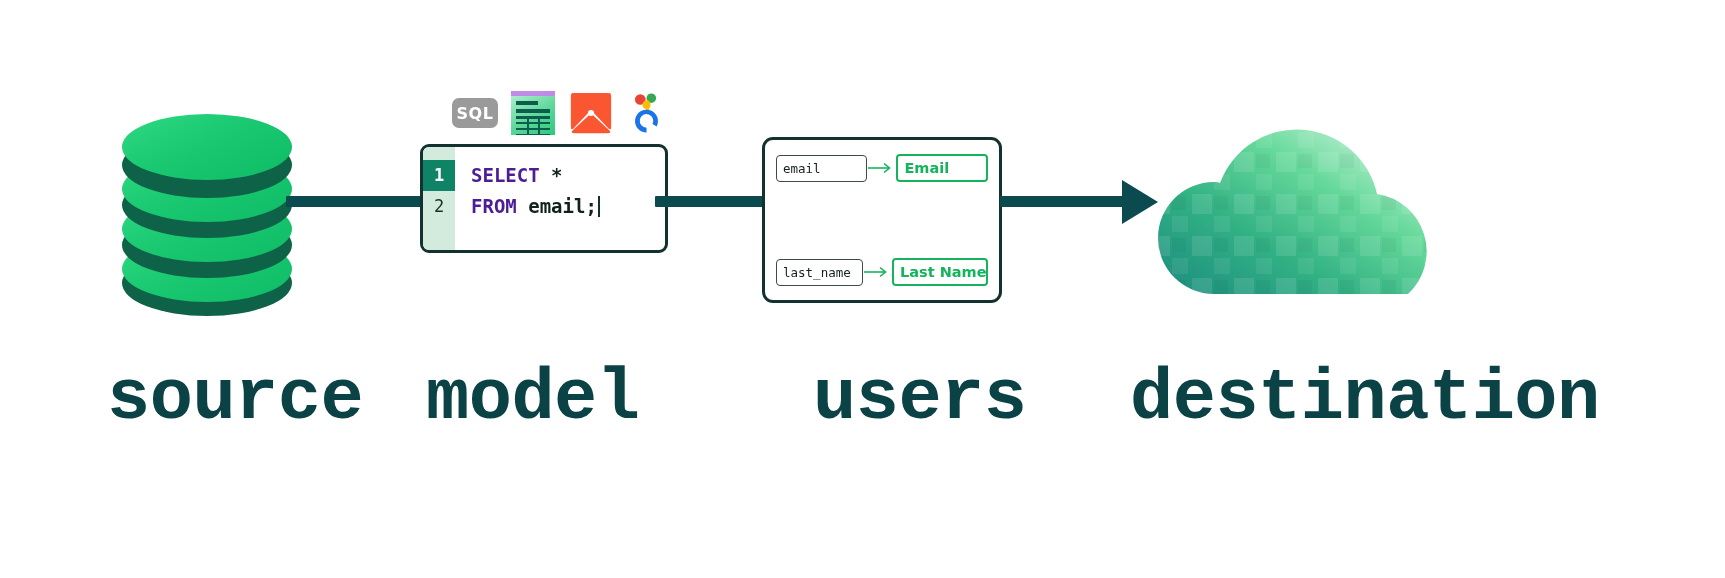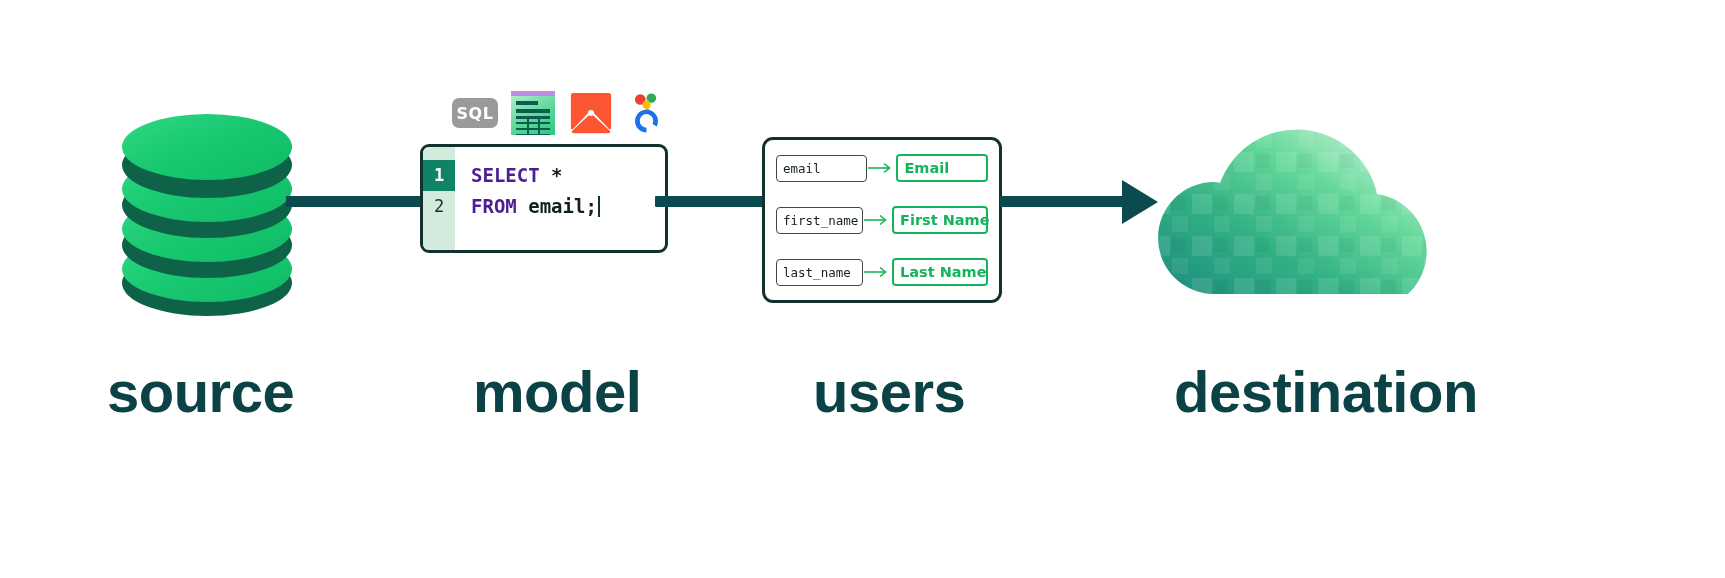--- a/index.html
+++ b/index.html
@@ -215,30 +215,30 @@
     width: 296px;
     height: 186px;
   }
   .cloud svg { display: block; }
 
   
   .stage-label {
     position: absolute;
     top: 358px;
     color: #0b4245;
-    font-family: Liberation Sans, sans-serif;
+    font-family: Liberation Mono, monospace;
     font-weight: 700;
-    font-size: 58px;
+    font-size: 72px;
     letter-spacing: -0.5px;
     white-space: nowrap;
   }
   .lbl-source      { left: 107px; }
-  .lbl-model       { left: 473px; }
+  .lbl-model       { left: 426px; }
   .lbl-sync        { left: 813px; }
-  .lbl-destination { left: 1130px; margin-left: 44px; }
+  .lbl-destination { left: 1130px; }
 </style>
 </head>
 <body>
 
 <div id="canvas">
 
   <div class="db">
     <div class="db-shadow" style="left:6px;  top:150px; width:170px; height:66px;"></div>
     <div class="db-top" style="left:6px;  top:136px; width:170px; height:66px;"></div>
     <div class="db-shadow" style="left:6px;  top:112px; width:170px; height:66px;"></div>
@@ -303,30 +303,20 @@
       <div class="src-field">email</div>
       <div class="map-arrow">
         <svg width="29" height="14" viewBox="0 0 29 14" aria-hidden="true">
           <path d="M1 7 H22" stroke="#14b45c" stroke-width="1.6" fill="none"></path>
           <path d="M17 2.5 L22.5 7 L17 11.5" stroke="#14b45c" stroke-width="1.6" fill="none"></path>
         </svg>
       </div>
       <div class="dst-field">Email</div>
     </div>
 
-    <div class="map-row">
-      <div class="src-field">first_name</div>
-      <div class="map-arrow">
-        <svg width="29" height="14" viewBox="0 0 29 14" aria-hidden="true">
-          <path d="M1 7 H22" stroke="#14b45c" stroke-width="1.6" fill="none"></path>
-          <path d="M17 2.5 L22.5 7 L17 11.5" stroke="#14b45c" stroke-width="1.6" fill="none"></path>
-        </svg>
-      </div>
-      <div class="dst-field">First Name</div>
-    </div>
 
     <div class="map-row">
       <div class="src-field">last_name</div>
       <div class="map-arrow">
         <svg width="29" height="14" viewBox="0 0 29 14" aria-hidden="true">
           <path d="M1 7 H22" stroke="#14b45c" stroke-width="1.6" fill="none"></path>
           <path d="M17 2.5 L22.5 7 L17 11.5" stroke="#14b45c" stroke-width="1.6" fill="none"></path>
         </svg>
       </div>
       <div class="dst-field">Last Name</div>

